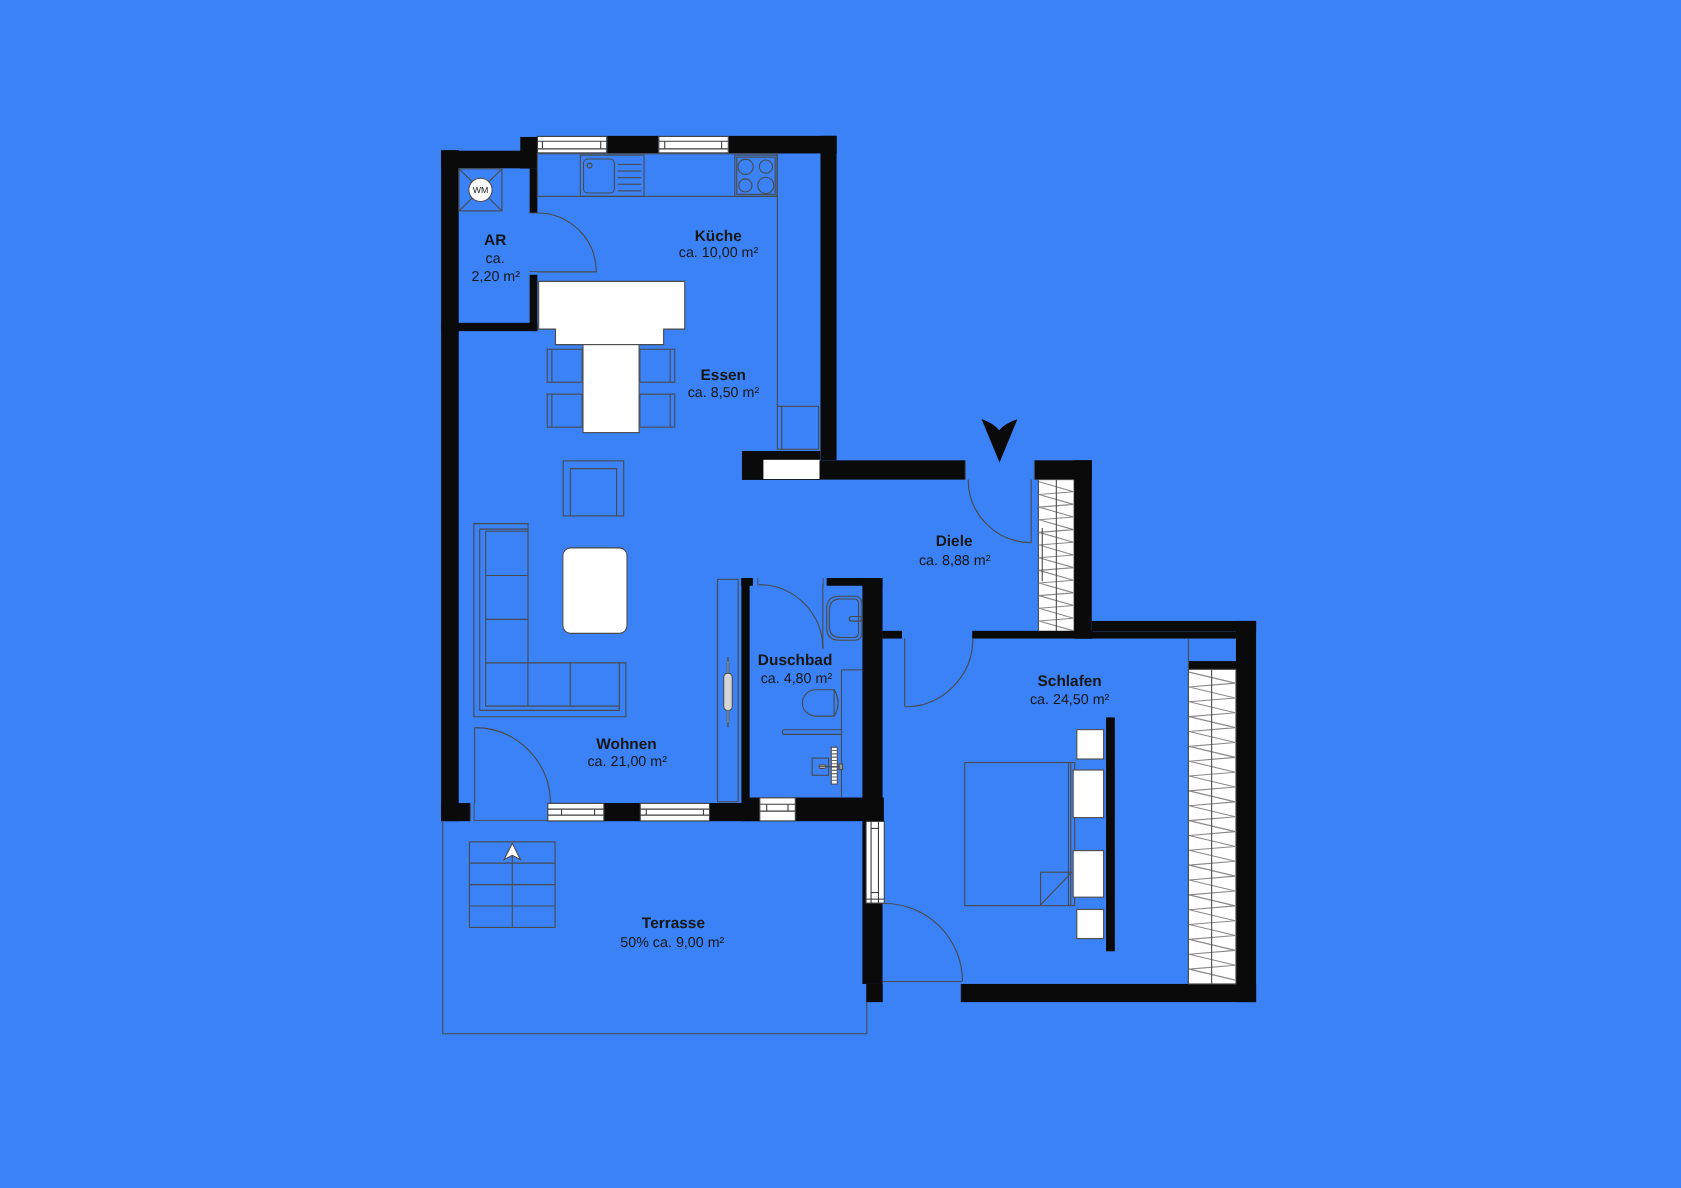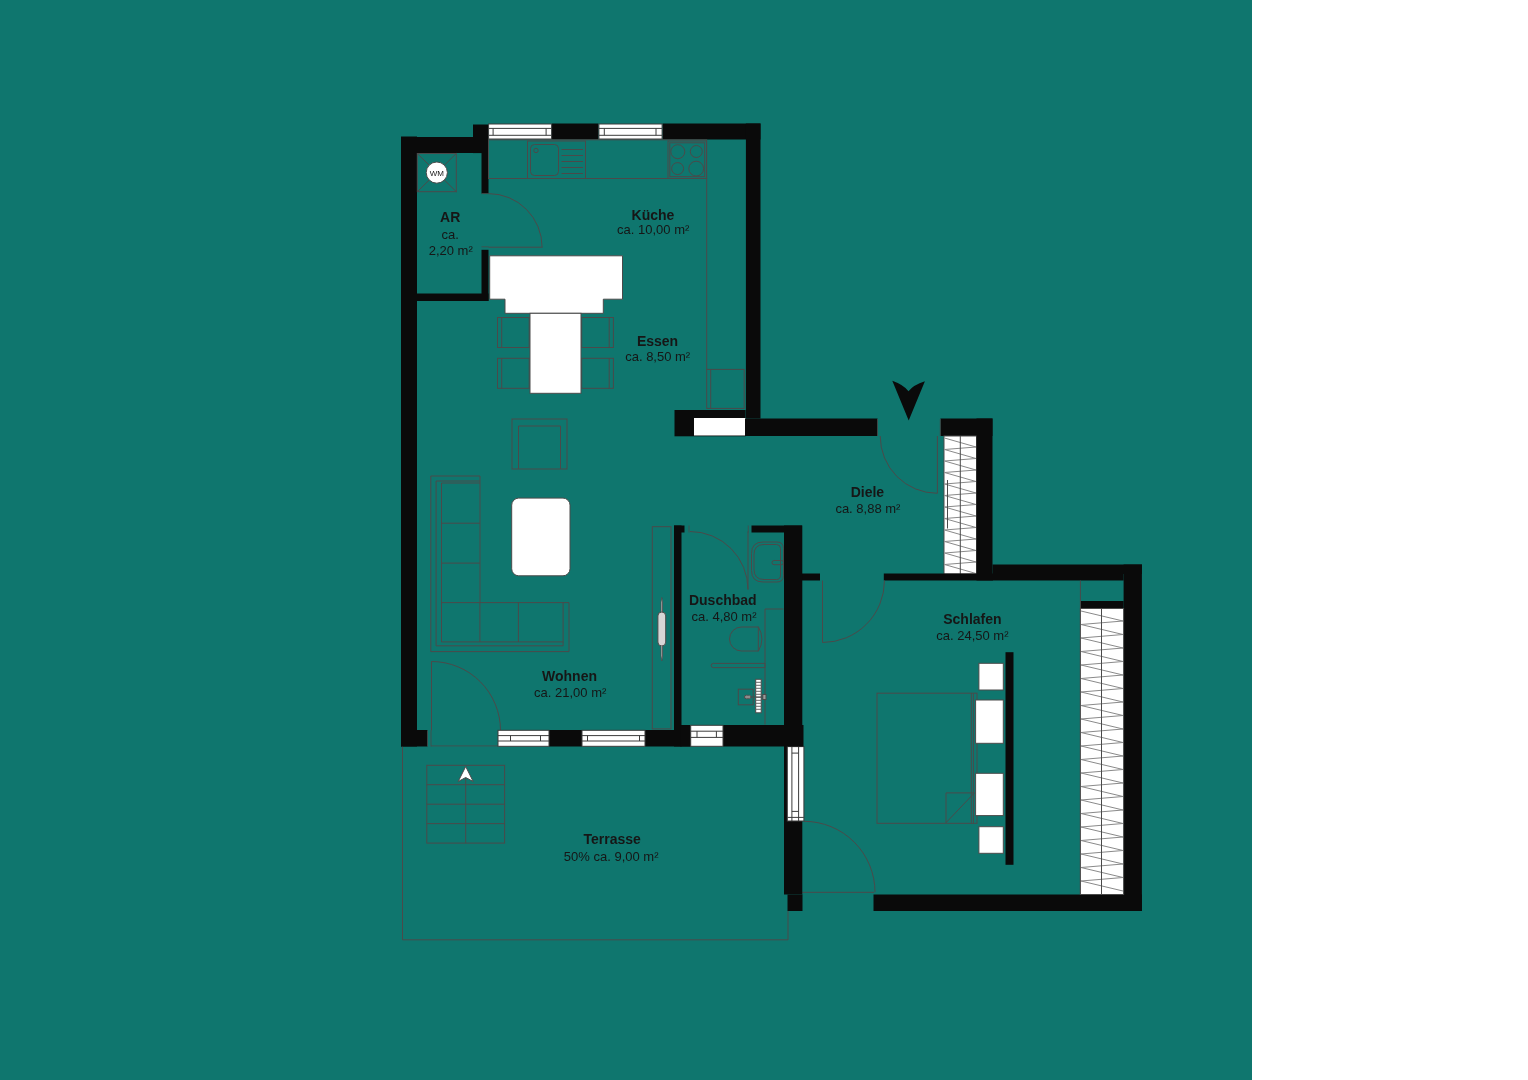--- a/index.html
+++ b/index.html
@@ -1,16 +1,16 @@
 <!DOCTYPE html>
 <html><head>
 <meta charset="utf-8">
 <style>
   html,body{margin:0;padding:0;background:#fff;}
-  #plan{position:relative;width:1252px;height:1080px;background:#0f766e;overflow:hidden;}
+  #plan{position:relative;width:1528px;height:1080px;background:#3b82f6;overflow:hidden;}
   svg{position:absolute;left:0;top:0;}
   text{font-family:"Liberation Sans",sans-serif;fill:#161616;}
   .rn{font-weight:bold;font-size:14px;}
   .ra{font-size:13px;}
 </style>
 </head>
 <body>
 <div id="plan">
 <svg width="1528" height="1080" viewBox="0 0 1528 1080">
 <g fill="none" stroke="none">

